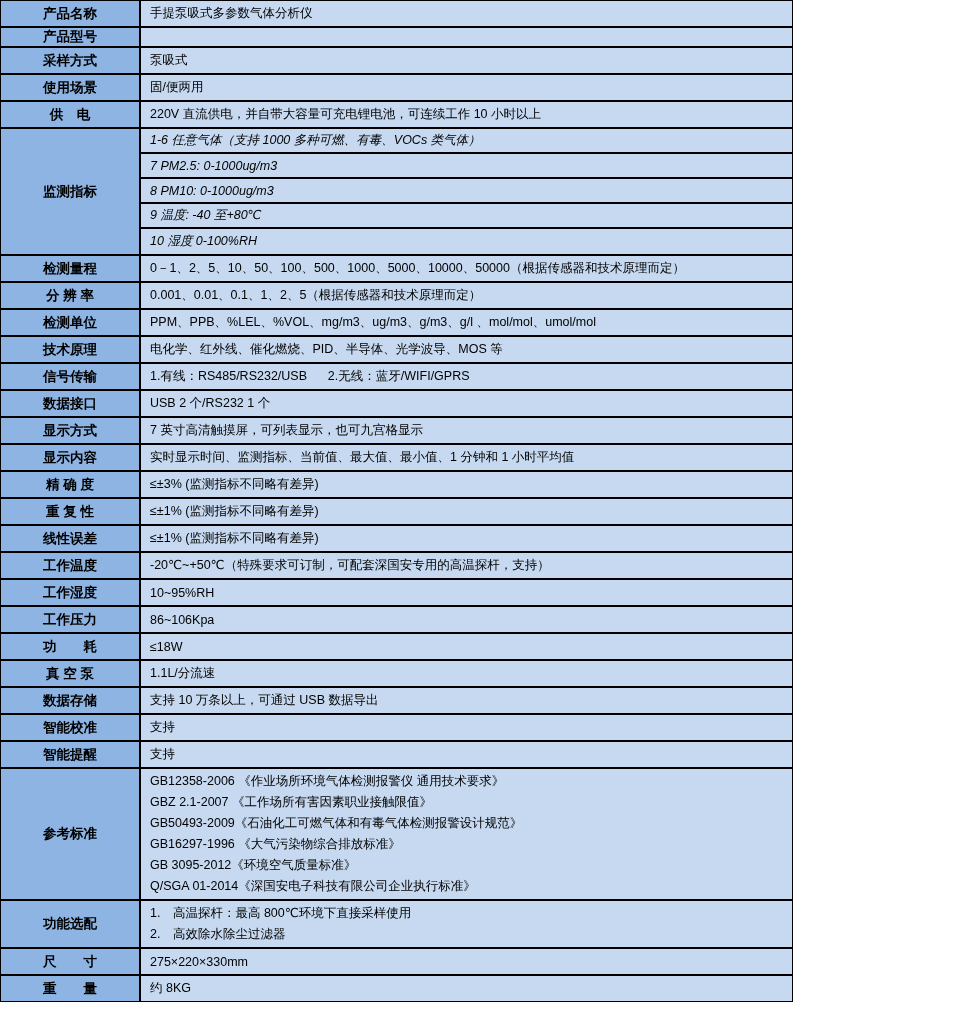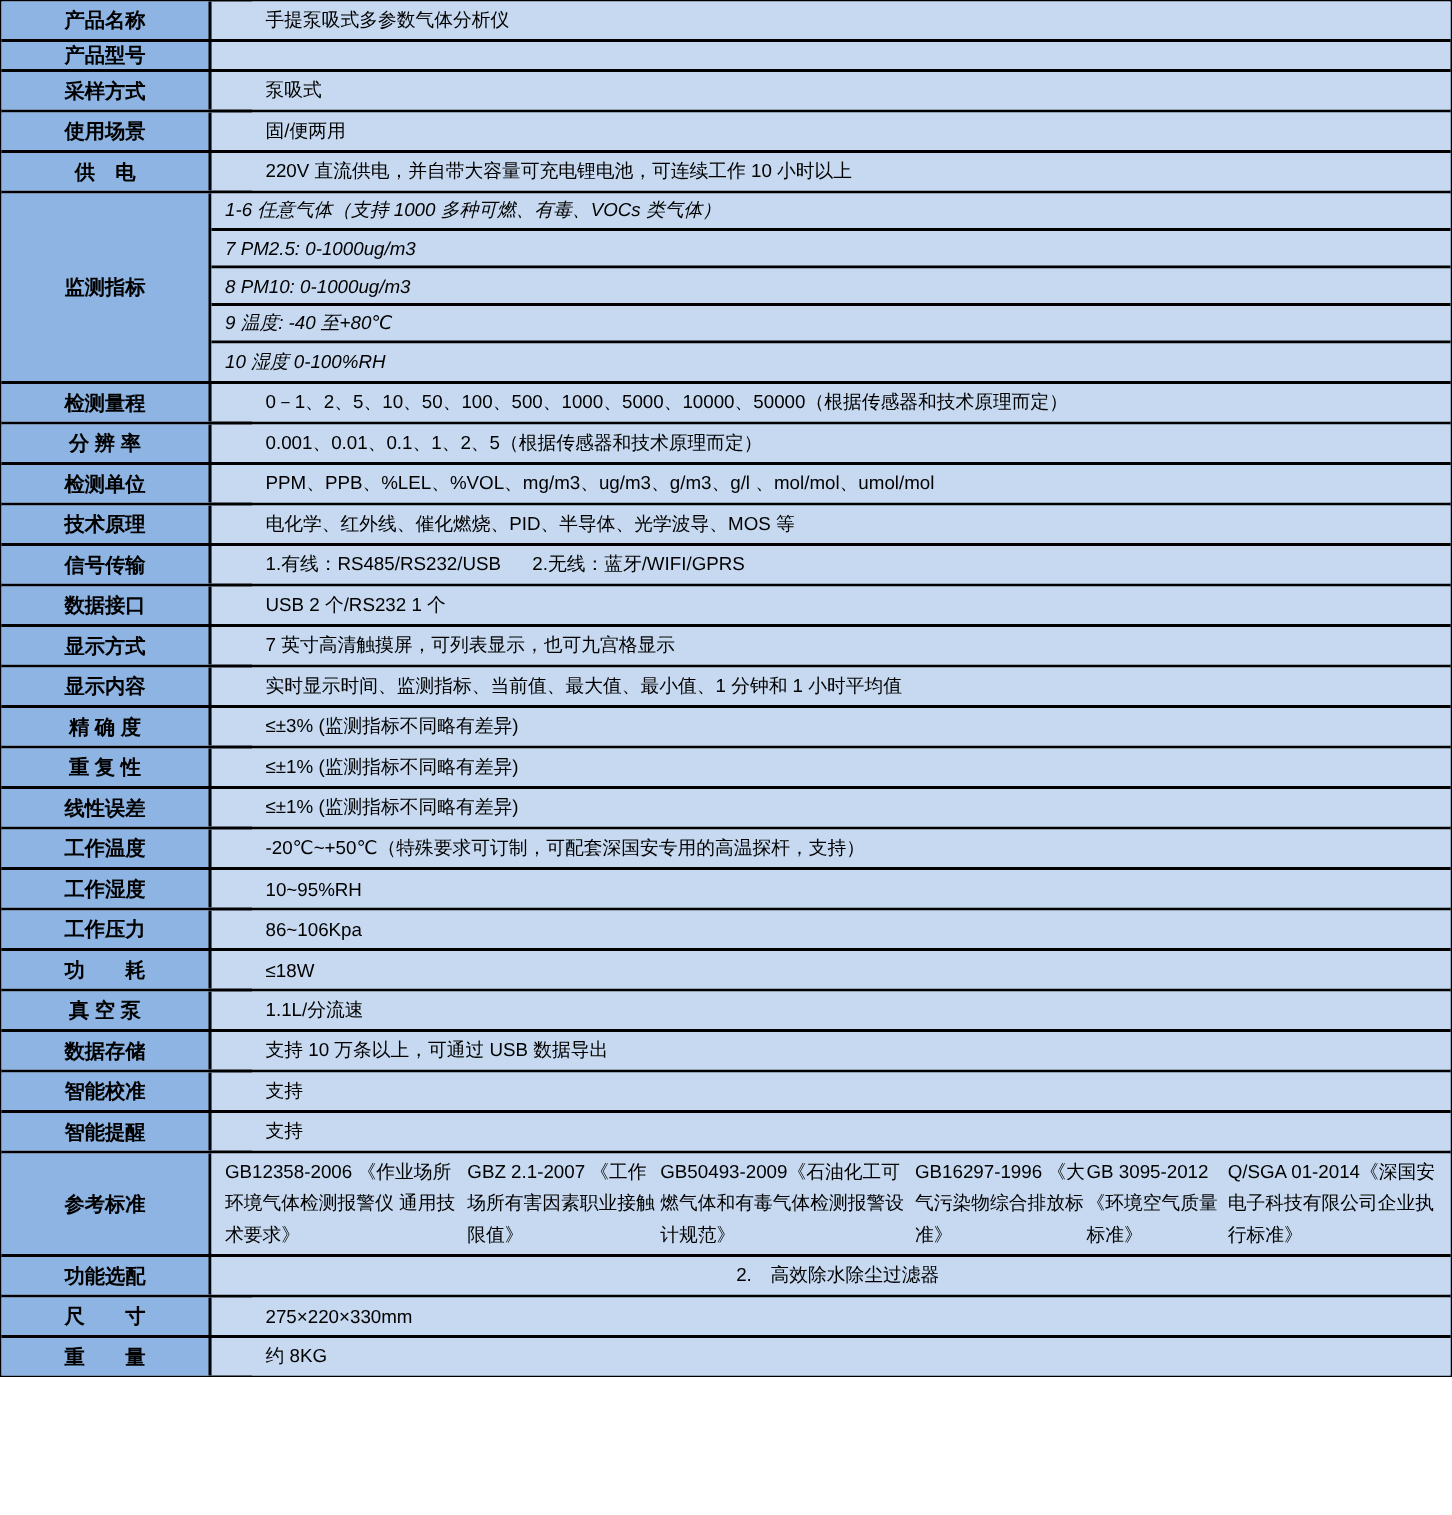--- a/index.html
+++ b/index.html
@@ -4,21 +4,21 @@
 <style>
   html, body {
     margin: 0;
     padding: 0;
     background: #ffffff;
     font-family: "Liberation Sans", "DejaVu Sans", sans-serif;
     color: #000000;
   }
   #spec-table {
     box-sizing: border-box;
-    width: 968px;
+    width: 793px;
     border: 1px solid var(--border, #000);
     background: var(--value-bg, #C6D9F0);
   }
   .row {
     display: flex;
     border-bottom: 2px solid var(--border, #000);
   }
   .row:last-child { border-bottom: none; }
   .label-cell {
     box-sizing: border-box;
@@ -38,36 +38,36 @@
     box-sizing: border-box;
     flex: 1;
     background: var(--value-bg, #C6D9F0);
     display: flex;
     align-items: center;
     padding-left: 9px;
     font-size: 12.5px;
     white-space: pre-wrap;
     overflow: hidden;
   }
-  .row.single .value-cell { height: 25px; margin-left: 27px; }
+  .row.single .value-cell { height: 25px; }
   .sub-col {
     flex: 1;
     display: flex;
     flex-direction: column;
     font-style: italic;
   }
   .sub-row {
     height: 25px;
     flex: none;
   }
   .sub-col .sub-row:not(:last-child) {
     border-bottom: 2px solid var(--border, #000);
   }
   .value-cell.lines {
-    flex-direction: row;
+    flex-direction: column;
     align-items: flex-start;
     justify-content: center;
     padding-top: 2px;
     padding-bottom: 2px;
   }
   .value-cell.lines .line {
     line-height: 21px;
     white-space: pre-wrap;
   }
 </style>
@@ -179,21 +179,21 @@
     <div class="row single">
       <div class="label-cell">智能提醒</div>
       <div class="value-cell">支持</div>
     </div>
     <div class="row">
       <div class="label-cell">参考标准</div>
       <div class="value-cell lines"><div class="line">GB12358-2006 《作业场所环境气体检测报警仪 通用技术要求》</div><div class="line">GBZ 2.1-2007 《工作场所有害因素职业接触限值》</div><div class="line">GB50493-2009《石油化工可燃气体和有毒气体检测报警设计规范》</div><div class="line">GB16297-1996 《大气污染物综合排放标准》</div><div class="line">GB 3095-2012《环境空气质量标准》</div><div class="line">Q/SGA 01-2014《深国安电子科技有限公司企业执行标准》</div></div>
     </div>
     <div class="row">
       <div class="label-cell">功能选配</div>
-      <div class="value-cell lines"><div class="line">2.　高效除水除尘过滤器</div></div>
+      <div class="value-cell lines"><div class="line">1.　高温探杆：最高 800℃环境下直接采样使用</div><div class="line">2.　高效除水除尘过滤器</div></div>
     </div>
     <div class="row single">
       <div class="label-cell">尺　　寸</div>
       <div class="value-cell">275×220×330mm</div>
     </div>
     <div class="row single">
       <div class="label-cell">重　　量</div>
       <div class="value-cell">约 8KG</div>
     </div>
   </div>

